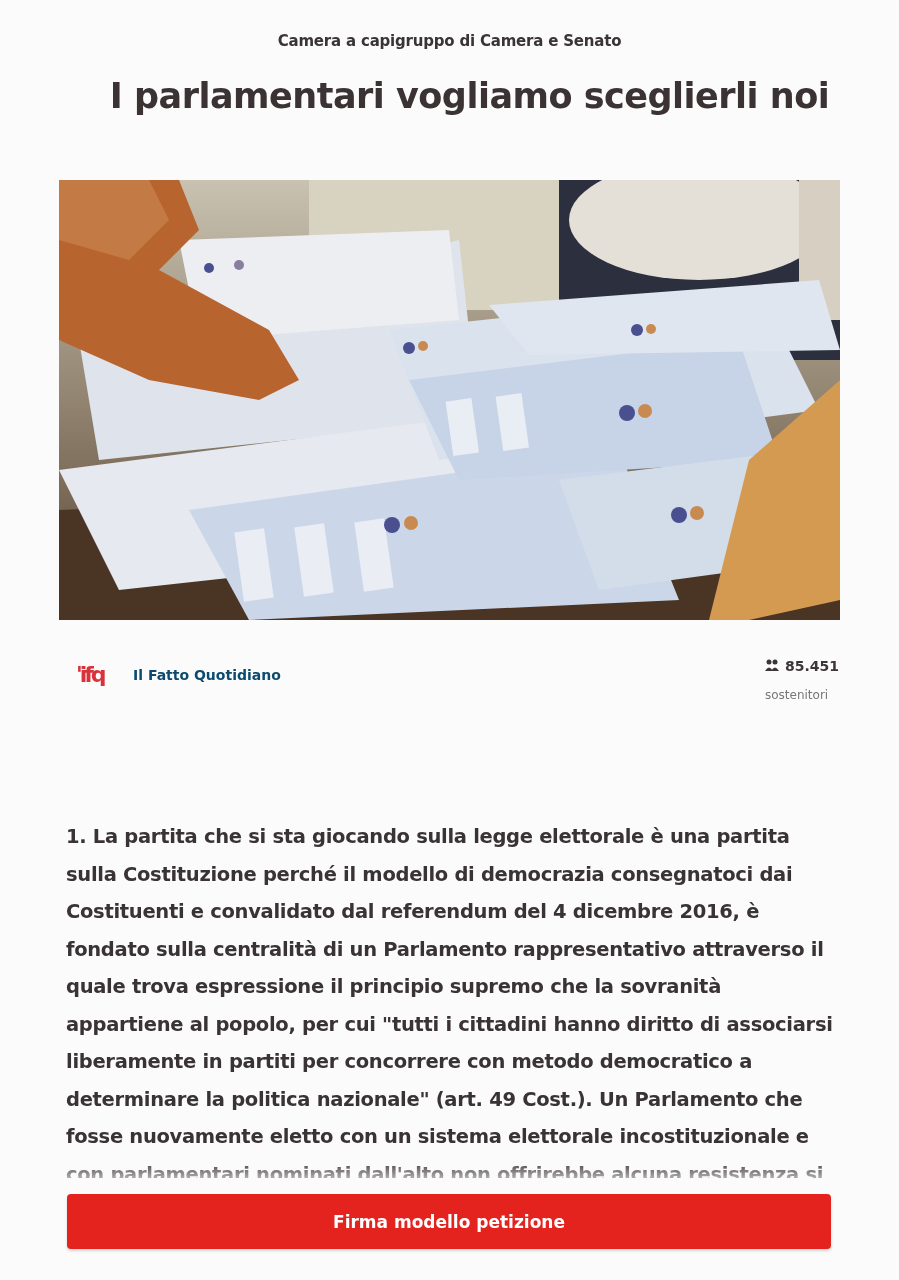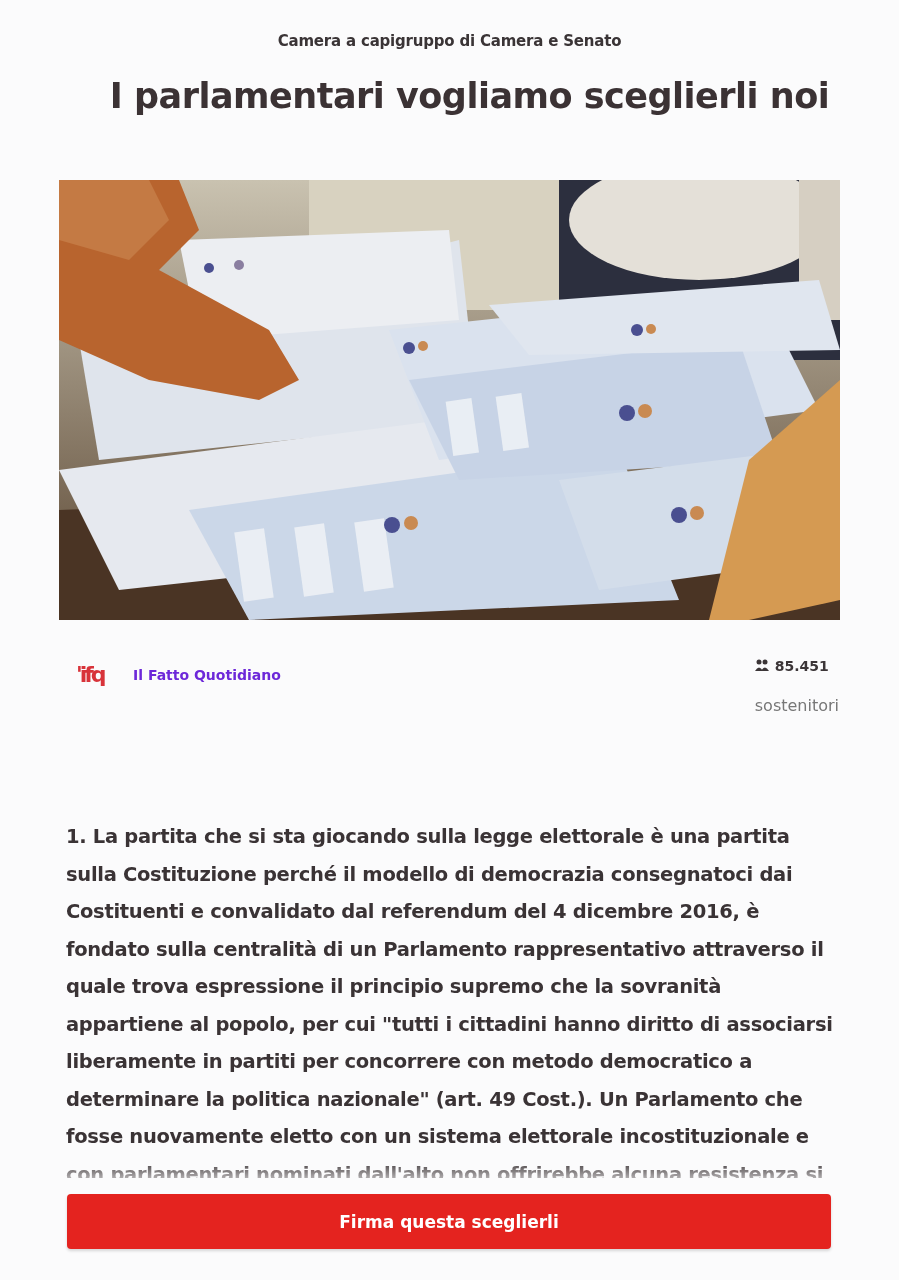--- a/index.html
+++ b/index.html
@@ -18,26 +18,26 @@
       font-size: 35px; font-weight: bold; color: #3b3234; letter-spacing: -0.5px;
     }
     .photo {
       position: absolute; left: 59px; top: 180px; width: 781px; height: 440px; overflow: hidden;
       background: #3a2b22;
     }
     .photo svg { display: block; }
     .meta { position: absolute; top: 658px; left: 76px; right: 60px; height: 50px; }
     .logo { position: absolute; left: 0; top: 2px; width: 40px; height: 28px; }
     .author {
-      position: absolute; left: 57px; top: 9px; font-size: 14px; font-weight: bold; color: #6d28d9;
+      position: absolute; left: 57px; top: 9px; font-size: 14px; font-weight: bold; color: #0c4a6e;
     }
     .stats { position: absolute; right: 0; top: 0; }
     .stats .count { font-size: 14px; font-weight: bold; color: #3b3537; }
     .stats .count .ic { display: inline-block; margin-right: 6px; }
-    .stats .lbl { font-size: 16px; color: #777; margin-top: 22px; }
+    .stats .lbl { font-size: 12px; color: #777; margin-top: 14px; }
     .body-text {
       position: absolute; left: 66px; top: 818px; width: 770px;
       font-size: 19.5px; font-weight: bold; line-height: 37.5px; color: #3a3335;
       letter-spacing: -0.3px; height: 360px; overflow: hidden;
     }
     .fade {
       position: absolute; left: 0; right: 0; top: 1160px; height: 30px;
       background: linear-gradient(rgba(251,251,252,0), #fbfbfc);
     }
     .cta {
@@ -121,13 +121,13 @@
           </svg>
       </span><span>85.451</span>
     </div>
     <div class="lbl">sostenitori</div>
   </div>
 </div>
 
 <div class="body-text">1. La partita che si sta giocando sulla legge elettorale è una partita sulla Costituzione perché il modello di democrazia consegnatoci dai Costituenti e convalidato dal referendum del 4 dicembre 2016, è fondato sulla centralità di un Parlamento rappresentativo attraverso il quale trova espressione il principio supremo che la sovranità appartiene al popolo, per cui "tutti i cittadini hanno diritto di associarsi liberamente in partiti per concorrere con metodo democratico a determinare la politica nazionale" (art. 49 Cost.). Un Parlamento che fosse nuovamente eletto con un sistema elettorale incostituzionale e con parlamentari nominati dall'alto non offrirebbe alcuna resistenza si</div>
 <div class="fade"></div>
 
-<button class="cta">Firma questa sceglierli</button>
+<button class="cta">Firma modello petizione</button>
 
 </body></html>

